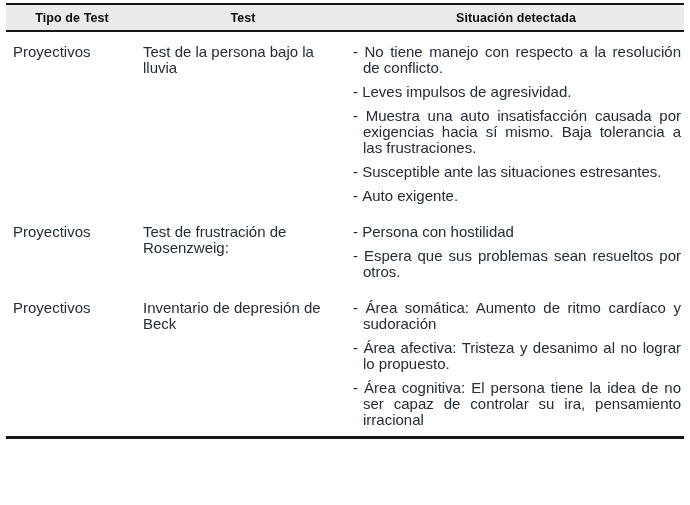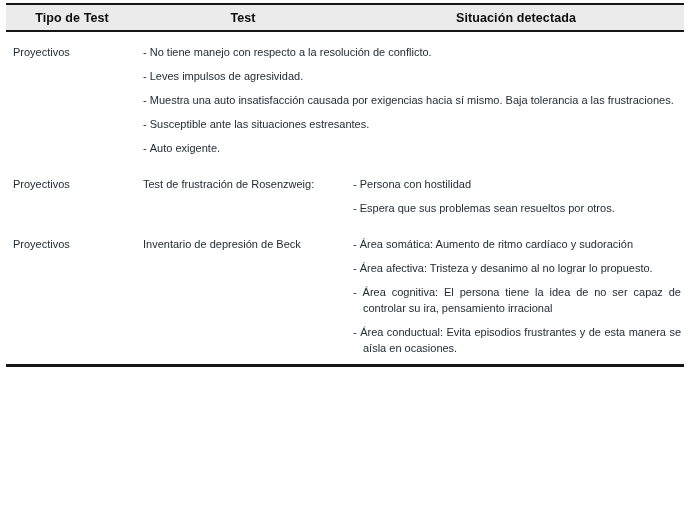--- a/index.html
+++ b/index.html
@@ -39,21 +39,21 @@
     letter-spacing: 0.1px;
   }
   .col1 { width: 132px; }
   .col2 { width: 210px; }
   .col3 { flex: 1; }
   .trow {
     display: flex;
     padding-top: 12px;
   }
   .cell {
-    font-size: 11px;
+    font-size: 15px;
     line-height: 16px;
     color: #242c38;
     box-sizing: border-box;
   }
   .cell.col1 { padding-left: 7px; }
   .cell.col2 { padding-left: 5px; padding-right: 8px; }
   .cell.col3 { padding-left: 5px; padding-right: 3px; }
   .situ-item {
     text-align: justify;
     padding-left: 10px;
@@ -75,20 +75,21 @@
   <div class="ttable">
 
     <div class="thead">
       <div class="hcell col1">Tipo de Test</div>
       <div class="hcell col2">Test</div>
       <div class="hcell col3">Situación detectada</div>
     </div>
 
     <div class="trow">
       <div class="cell col1">Proyectivos</div>
+      <div class="cell col2">Test de la persona bajo la lluvia</div>
       <div class="cell col3">
         <div class="situ-item">No tiene manejo con respecto a la resolución de conflicto.</div>
         <div class="situ-item">Leves impulsos de agresividad.</div>
         <div class="situ-item">Muestra una auto insatisfacción causada por exigencias hacia sí mismo. Baja tolerancia a las frustraciones.</div>
         <div class="situ-item">Susceptible ante las situaciones estresantes.</div>
         <div class="situ-item">Auto exigente.</div>
       </div>
     </div>
 
     <div class="trow">
@@ -100,19 +101,18 @@
       </div>
     </div>
 
     <div class="trow">
       <div class="cell col1">Proyectivos</div>
       <div class="cell col2">Inventario de depresión de Beck</div>
       <div class="cell col3">
         <div class="situ-item">Área somática: Aumento de ritmo cardíaco y sudoración</div>
         <div class="situ-item">Área afectiva: Tristeza y desanimo al no lograr lo propuesto.</div>
         <div class="situ-item">Área cognitiva: El persona tiene la idea de no ser capaz de controlar su ira, pensamiento irracional</div>
-        <div class="situ-item">Área conductual: Evita episodios frustrantes y de esta manera se aísla en ocasiones.</div>
       </div>
     </div>
 
     <div class="bottom-rule"></div>
   </div>
 </div>
 
 </body></html>

